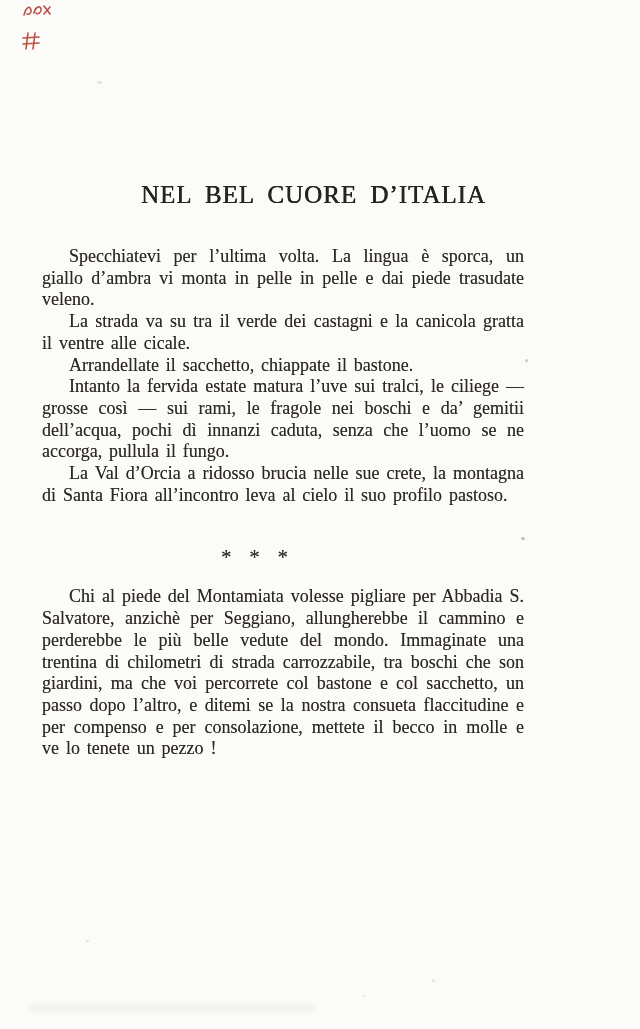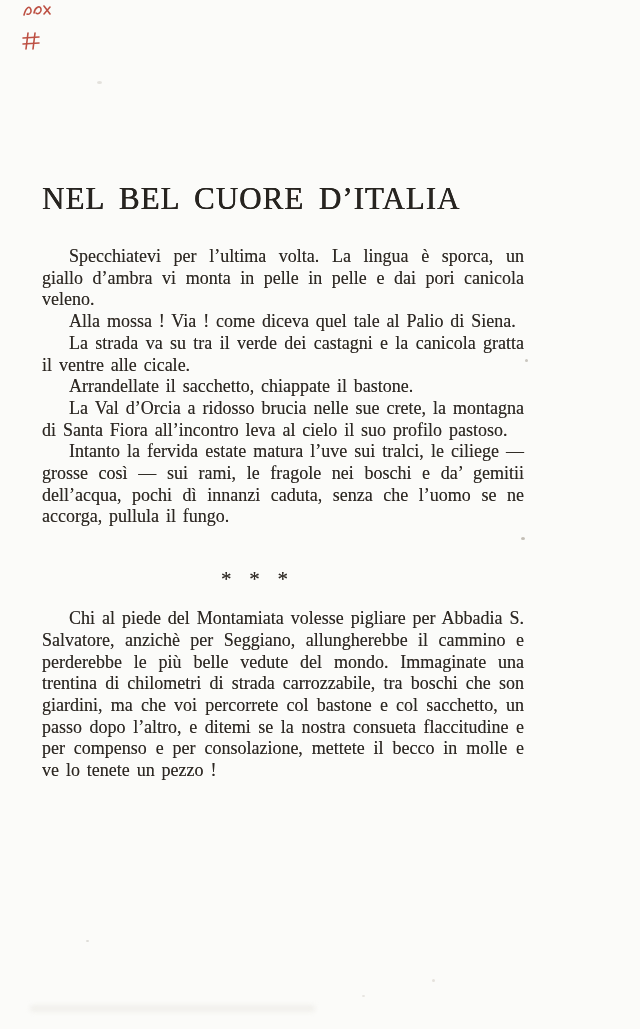--- a/index.html
+++ b/index.html
@@ -11,22 +11,22 @@
     overflow: hidden;
   }
   .page {
     position: absolute; inset: 0;
     background: #fbfbf9;
   }
   .title {
     position: absolute;
     left: 42px; top: 181px; width: 444px;
     margin: 0;
-    text-align: left;
-    font-size: 31px;
+    text-align: right;
+    font-size: 25px;
     font-weight: 400;
     letter-spacing: 1px;
     word-spacing: 6px;
     color: #272420;
     text-shadow: 0.35px 0 0 #272420, 0 0 0.5px rgba(39,36,32,0.5);
     white-space: nowrap;
   }
   .bodycol {
     position: absolute;
     left: 42px; top: 246px; width: 482px;
@@ -81,26 +81,25 @@
       <path d="M3,13 L19,12"></path>
       <path d="M8,2 L6,18"></path>
       <path d="M15,2 L13,18"></path>
     </g>
   </svg>
 
   <h1 class="title">NEL BEL CUORE D’ITALIA</h1>
 
   <div class="bodycol">
     <div id="section1">
-        <p>Specchiatevi per l’ultima volta. La lingua è sporca, un giallo d’ambra vi monta in pelle in pelle e dai pori canicola veleno.</p>
-        <p>Alla mossa ! Via ! come diceva quel tale al Palio di Siena.</p>
+        <p>Specchiatevi per l’ultima volta. La lingua è sporca, un giallo d’ambra vi monta in pelle in pelle e dai piede trasudate veleno.</p>
         <p>La strada va su tra il verde dei castagni e la canicola gratta il ventre alle cicale.</p>
         <p>Arrandellate il sacchetto, chiappate il bastone.</p>
+        <p>Intanto la fervida estate matura l’uve sui tralci, le ciliege — grosse così — sui rami, le fragole nei boschi e da’ gemitii dell’acqua, pochi dì innanzi caduta, senza che l’uomo se ne accorga, pullula il fungo.</p>
         <p>La Val d’Orcia a ridosso brucia nelle sue crete, la montagna di Santa Fiora all’incontro leva al cielo il suo profilo pastoso.</p>
-        <p>Intanto la fervida estate matura l’uve sui tralci, le ciliege — grosse così — sui rami, le fragole nei boschi e da’ gemitii dell’acqua, pochi dì innanzi caduta, senza che l’uomo se ne accorga, pullula il fungo.</p>
       </div>
     <div class="separator">* * *</div>
     <div id="section2">
         <p>Chi al piede del Montamiata volesse pigliare per Abbadia S. Salvatore, anzichè per Seggiano, allungherebbe il cammino e perderebbe le più belle vedute del mondo. Immaginate una trentina di chilometri di strada carrozzabile, tra boschi che son giardini, ma che voi percorrete col bastone e col sacchetto, un passo dopo l’altro, e ditemi se la nostra consueta flaccitudine e per compenso e per consolazione, mettete il becco in molle e ve lo tenete un pezzo !</p>
       </div>
   </div>
 
   <div class="speck" style="left:97px; top:81px; width:5px; height:3px; background:#d9d6d0; opacity:.7;"></div>
   <div class="speck" style="left:525px; top:359px; width:3px; height:3px; background:#cac6bf;"></div>
   <div class="speck" style="left:521px; top:537px; width:4px; height:3px; background:#c3beb6;"></div>

